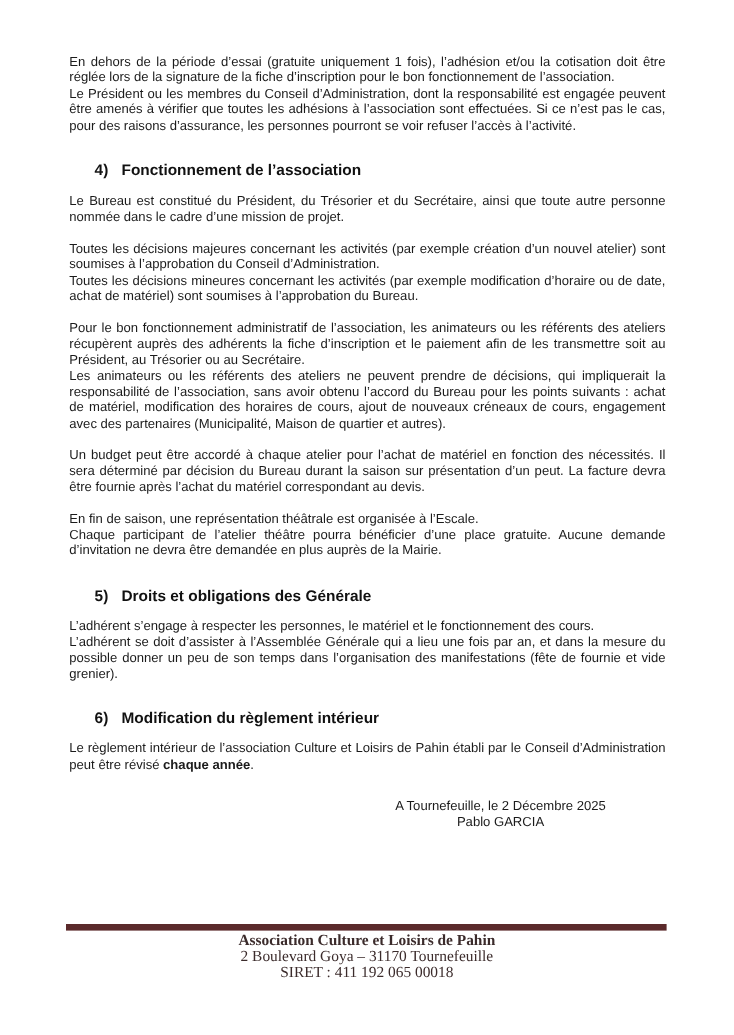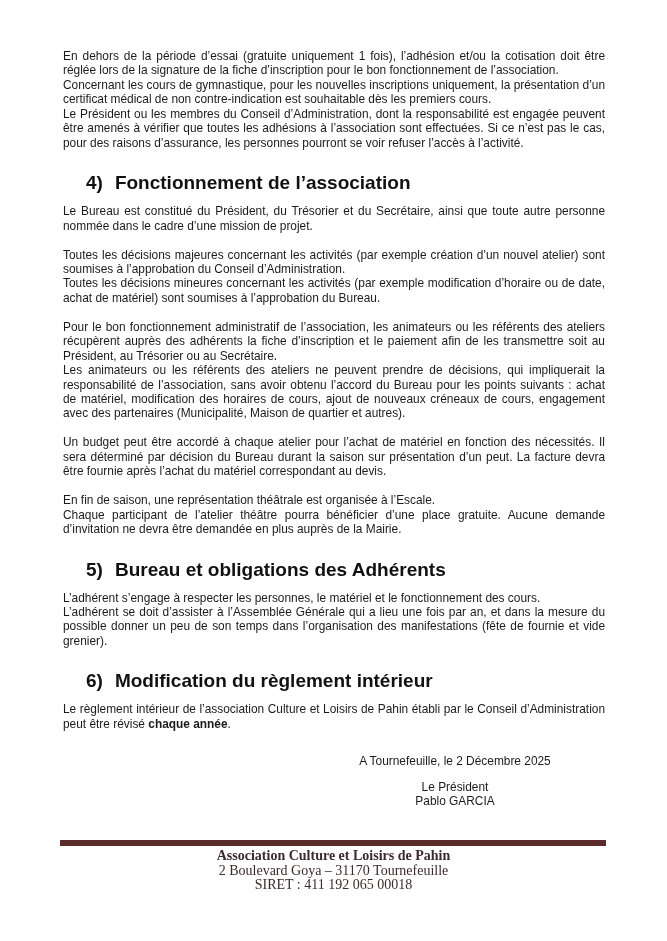--- a/index.html
+++ b/index.html
@@ -16,21 +16,21 @@
     position: absolute;
     left: 63px;
     top: 49px;
     width: 542px;
     font-size: 11.9px;
     line-height: 14.45px;
   }
   .para { text-align: justify; }
   .block + .block { margin-top: 14.45px; }
   .sec-heading {
-    font-size: 19px;
+    font-size: 14px;
     font-weight: 700;
     color: #111111;
     margin: 25px 0 13px 23px;
     line-height: 16px;
     text-align: left;
   }
   .sec-num { margin-right: 12px; }
   .signature {
     margin-top: 23px;
     margin-left: 242px;
@@ -58,21 +58,20 @@
   }
   .footer-org { font-weight: 700; }
 </style>
 </head>
 <body>
 
 <div class="content" style="color: rgb(27, 27, 27);">
 
   <div class="block">
     <div class="para">En dehors de la période d’essai (gratuite uniquement 1 fois), l’adhésion et/ou la cotisation doit être réglée lors de la signature de la fiche d’inscription pour le bon fonctionnement de l’association.</div>
-    <div class="para">Concernant les cours de gymnastique, pour les nouvelles inscriptions uniquement, la présentation d’un certificat médical de non contre-indication est souhaitable dès les premiers cours.</div>
     <div class="para">Le Président ou les membres du Conseil d’Administration, dont la responsabilité est engagée peuvent être amenés à vérifier que toutes les adhésions à l’association sont effectuées. Si ce n’est pas le cas, pour des raisons d’assurance, les personnes pourront se voir refuser l’accès à l’activité.</div>
   </div>
 
   <div class="sec-heading">
     <span class="sec-num">4)</span><span class="sec-title">Fonctionnement de l’association</span>
   </div>
 
   <div class="block">
     <div class="para">Le Bureau est constitué du Président, du Trésorier et du Secrétaire, ainsi que toute autre personne nommée dans le cadre d’une mission de projet.</div>
   </div>
@@ -90,39 +89,38 @@
   <div class="block">
     <div class="para">Un budget peut être accordé à chaque atelier pour l’achat de matériel en fonction des nécessités. Il sera déterminé par décision du Bureau durant la saison sur présentation d’un peut. La facture devra être fournie après l’achat du matériel correspondant au devis.</div>
   </div>
 
   <div class="block">
     <div class="para">En fin de saison, une représentation théâtrale est organisée à l’Escale.</div>
     <div class="para">Chaque participant de l’atelier théâtre pourra bénéficier d’une place gratuite. Aucune demande d’invitation ne devra être demandée en plus auprès de la Mairie.</div>
   </div>
 
   <div class="sec-heading">
-    <span class="sec-num">5)</span><span class="sec-title">Bureau et obligations des Adhérents</span>
+    <span class="sec-num">5)</span><span class="sec-title">Droits et obligations des Générale</span>
   </div>
 
   <div class="block">
     <div class="para">L’adhérent s’engage à respecter les personnes, le matériel et le fonctionnement des cours.</div>
     <div class="para">L’adhérent se doit d’assister à l’Assemblée Générale qui a lieu une fois par an, et dans la mesure du possible donner un peu de son temps dans l’organisation des manifestations (fête de fournie et vide grenier).</div>
   </div>
 
   <div class="sec-heading">
     <span class="sec-num">6)</span><span class="sec-title">Modification du règlement intérieur</span>
   </div>
 
   <div class="block">
     <div class="para"><span>Le règlement intérieur de l’association Culture et Loisirs de Pahin établi par le Conseil d’Administration peut être révisé </span><b>chaque année</b><span>.</span></div>
   </div>
 
   <div class="signature">
     <div>A Tournefeuille, le 2 Décembre 2025</div>
-    <div class="sig-role">Le Président</div>
     <div>Pablo GARCIA</div>
   </div>
 
 </div>
 
 <div class="footer-bar" style="background: rgb(91, 42, 43);"></div>
 
 <div class="page-footer" style="color: rgb(59, 43, 43);">
   <div class="footer-org">Association Culture et Loisirs de Pahin</div>
   <div>2 Boulevard Goya – 31170 Tournefeuille</div>

